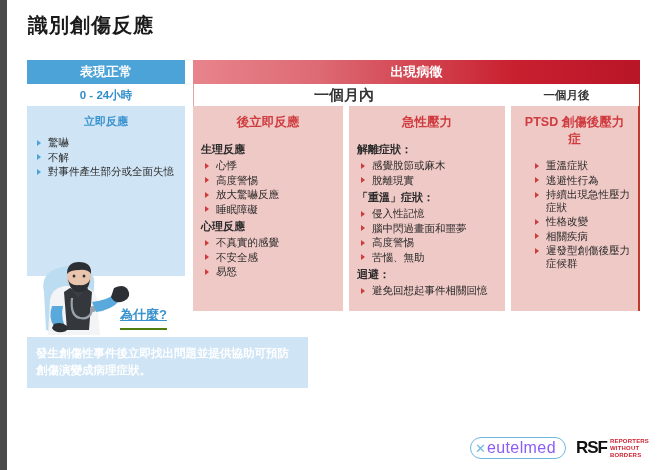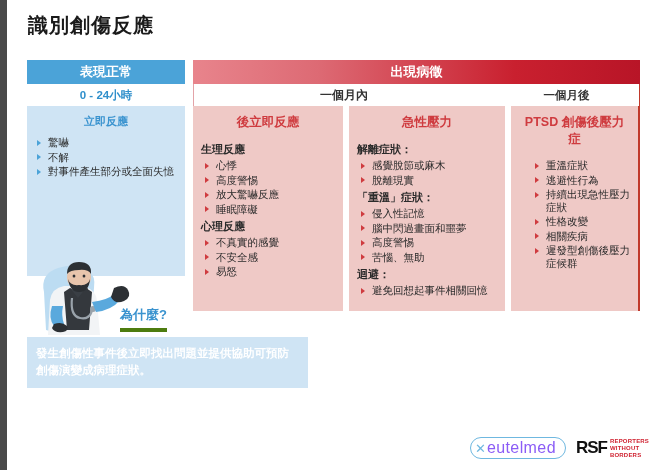--- a/index.html
+++ b/index.html
@@ -52,21 +52,21 @@
     height:24px;line-height:24px;text-align:center;
     background:linear-gradient(to right,#e8848c 0%,#dd6a74 28%,#c9202f 72%,#b81527 100%);
     color:#ffffff;font-weight:bold;font-size:13px;
   }
   .subrow{
     display:flex;height:22px;background:#ffffff;
     border-left:1px solid #e3a3a8;border-right:1px solid #c0392b;
   }
   .sub-in{
     flex:0 0 300px;line-height:22px;text-align:center;
-    color:#333333;font-weight:bold;font-size:12px;
+    color:#333333;font-weight:bold;font-size:15px;
   }
   .sub-after{
     flex:1;line-height:22px;text-align:center;
     color:#333333;font-weight:bold;font-size:11.5px;
   }
   .cardrow{display:flex;gap:6px;}
   .card{
     background:#efc9c6;padding:5px 8px 12px 8px;
   }
   .card.c1{flex:0 0 134px;}
@@ -97,21 +97,21 @@
   ul.bl.blue li:before{border-left-color:#4ba3d8;}
   ul.bl.red li:before{border-left-color:#cf3b3f;}
   .body-normal ul.bl{padding:0 10px 0 8px;}
   .card ul.bl{padding:0 0 0 2px;}
   #doctor{
     position:absolute;left:30px;top:262px;width:120px;height:78px;
   }
   #why-label{
     position:absolute;left:120px;top:306px;
     color:#3a93cf;font-weight:bold;font-size:13px;
-    border-bottom:4px solid #4d7c0f;padding-bottom:4px;
+    border-bottom:2px solid #4d7c0f;padding-bottom:4px;text-decoration:underline;
   }
   #why-text{
     position:absolute;left:27px;top:337px;width:281px;
     background:#cfe4f4;color:#ffffff;font-weight:bold;
     font-size:11.5px;line-height:17px;padding:8px 9px 9px 9px;
     box-sizing:border-box;
   }
 
   
   #footer{

